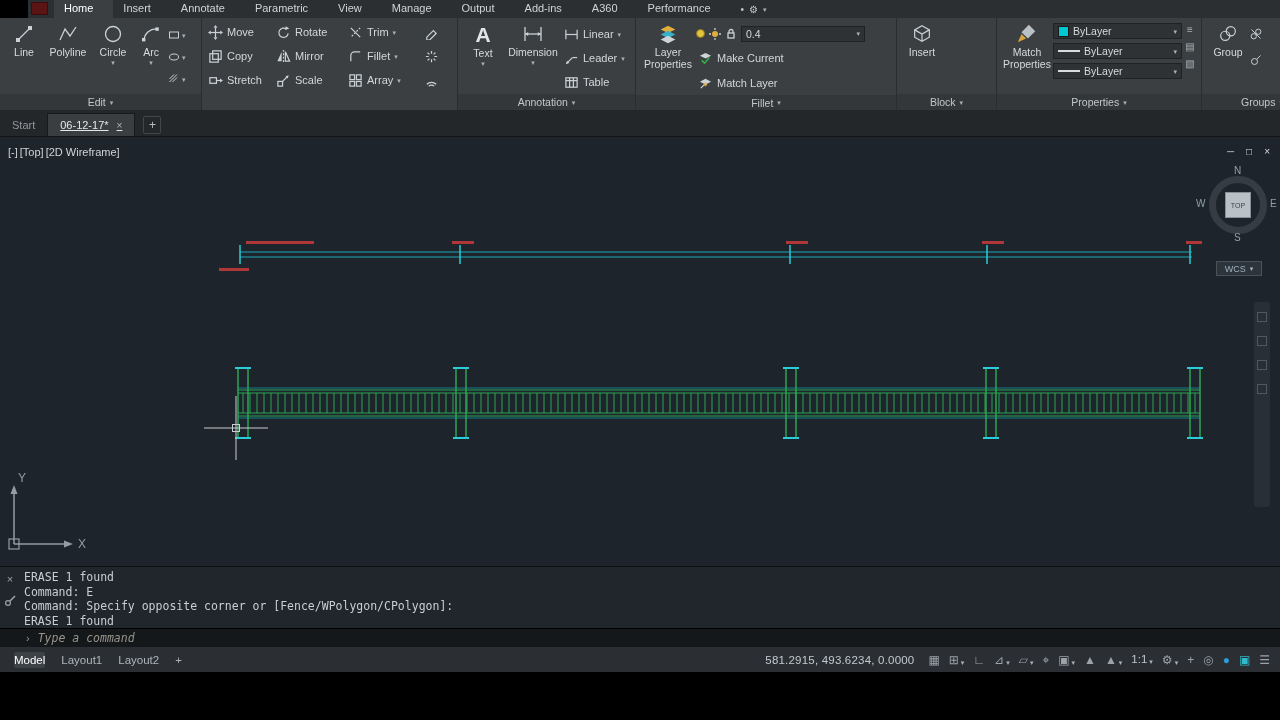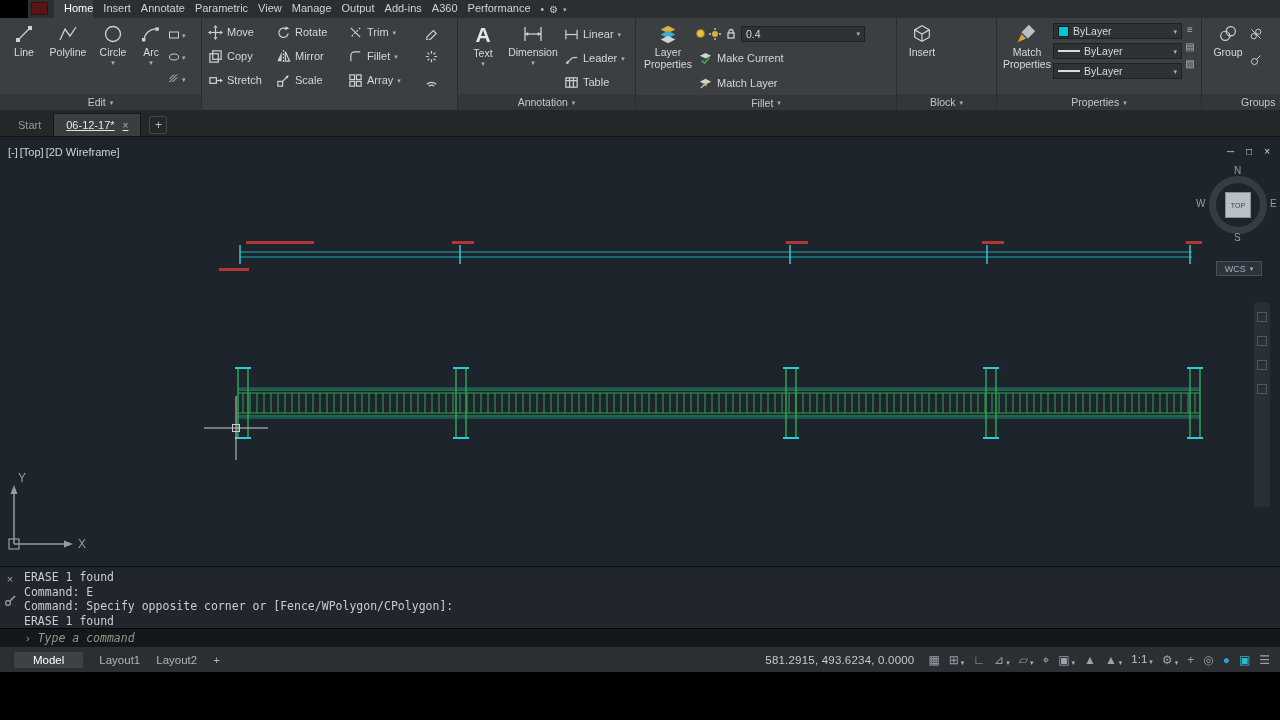--- a/index.html
+++ b/index.html
@@ -3,21 +3,21 @@
 <meta charset="utf-8">
 <style>
   *{margin:0;padding:0;box-sizing:border-box;font-family:"Liberation Sans",sans-serif;}
   html,body{width:1280px;height:720px;background:#000;overflow:hidden;}
   #stage{position:absolute;left:0;top:0;width:1280px;height:720px;background:#000;}
 
   
   .tabrow{position:absolute;left:0;top:0;width:1280px;height:18px;background:#2c2f32;display:flex;align-items:stretch;}
   .tabrow .blank{width:28px;background:#000;}
   .applogo{width:17px;height:13px;margin:2px 6px 0 3px;background:#5a1414;border:1px solid #3a0d0d;}
-  .rtab{padding:2px 0 0 10px;font-size:11px;color:#cfd3d6;white-space:nowrap;}
+  .rtab{padding:2px 20px 0 10px;font-size:11px;color:#cfd3d6;white-space:nowrap;}
   .rtab.active{background:#3b3f42;color:#ffffff;}
   .tabrow-right{display:flex;align-items:center;gap:5px;margin-left:10px;color:#c3c8cc;font-size:10px;}
 
   
   .ribbon{position:absolute;left:0;top:18px;width:1280px;height:92px;background:#3b3f42;display:flex;overflow:hidden;}
   .panel{height:92px;border-right:1px solid #2a2d2f;display:flex;flex-direction:column;flex:0 0 auto;}
   .panel-body{flex:1;display:flex;padding:2px 3px 0 4px;}
   .panel-label{height:16px;font-size:10.5px;color:#c2c7ca;display:flex;align-items:center;justify-content:center;gap:4px;background:#343739;}
   .caret{font-size:7px;color:#aab0b5;line-height:1;}
   .bigbtn{display:flex;flex-direction:column;align-items:center;padding-top:3px;gap:1px;color:#d6dadd;font-size:10.5px;flex:0 0 auto;}
@@ -32,21 +32,21 @@
   .col{display:flex;flex-direction:column;justify-content:flex-start;}
   .minirow{display:flex;align-items:center;gap:2px;height:20px;}
   .combo{display:flex;align-items:center;gap:4px;background:#2e3235;border:1px solid #1f2224;height:16px;padding:0 4px;font-size:10.5px;color:#d6dadd;}
   .combo .fill{flex:1;}
   .swatch{width:11px;height:11px;background:#00c8d2;border:1px solid #17191b;flex:0 0 auto;}
   .lnsample{width:22px;height:2px;background:#d7dbde;flex:0 0 auto;}
   .bulb{width:9px;height:9px;border-radius:50%;background:#e4c43a;border:1px solid #8a7520;}
   .prow{display:flex;align-items:center;gap:4px;height:23px;}
 
   
-  .filetabs{position:absolute;left:0;top:110px;width:1280px;height:27px;background:#24272a;display:flex;align-items:flex-end;padding-left:6px;border-bottom:1px solid #131516;}
+  .filetabs{position:absolute;left:0;top:110px;width:1280px;height:27px;background:#24272a;display:flex;align-items:flex-end;border-bottom:1px solid #131516;}
   .ftab{height:23px;display:flex;align-items:center;gap:8px;padding:0 12px;font-size:11px;color:#93989c;}
   .ftab.active{background:#3a3e41;color:#e4e7e9;border:1px solid #17191b;border-bottom:none;text-decoration:underline;}
   .ftx{font-size:10px;color:#aeb3b7;}
   .ftplus{width:18px;height:18px;margin:0 0 2px 8px;border:1px solid #43474a;color:#b7bcc0;font-size:12px;display:flex;align-items:center;justify-content:center;border-radius:2px;}
 
   
   .canvas{position:absolute;left:0;top:137px;width:1280px;height:429px;background:#1d242b;}
   .vplabel{position:absolute;left:8px;top:9px;font-size:11px;color:#d0d4d8;display:flex;gap:2px;}
   .winbtns{position:absolute;right:10px;top:9px;display:flex;gap:12px;color:#d9dde0;font-size:10px;}
   .vcube{position:absolute;left:1206px;top:33px;width:64px;height:72px;}
@@ -65,21 +65,21 @@
   .cmd-history{position:absolute;left:24px;top:3px;right:4px;}
   .cmdline{font-family:"DejaVu Sans Mono",monospace;font-size:11.5px;line-height:14.5px;color:#c9ced2;white-space:pre;}
   .cmd-inputrow{position:absolute;left:0;top:61px;width:1280px;height:19px;background:#15181b;border-top:1px solid #000;display:flex;align-items:center;padding-left:26px;gap:8px;}
   .cmd-prompt{color:#8d949a;font-size:11px;}
   .cmd-placeholder{font-family:"DejaVu Sans Mono",monospace;font-style:italic;font-size:11.5px;color:#98948a;}
 
   
   .statusbar{position:absolute;left:0;top:646px;width:1280px;height:26px;background:#2b2f33;border-top:1px solid #15181a;display:flex;align-items:center;padding:0 10px 0 14px;}
   .ltabs{display:flex;align-items:center;gap:16px;}
   .ltab{font-size:11.5px;color:#aeb4b9;}
-  .ltab.active{background:#3d4246;color:#ffffff;padding:2px 19px;border-radius:2px;}
+  .ltab.active{background:#3d4246;color:#ffffff;padding:2px 0;border-radius:2px;}
   .coords{margin-left:auto;font-size:11.5px;color:#c3c9ce;letter-spacing:.2px;margin-right:14px;}
   .sicons{display:flex;align-items:center;gap:9px;}
   .sicon{display:inline-flex;align-items:flex-end;gap:2px;color:#9ba2a9;font-size:12px;line-height:1;}
   .sicon .g{line-height:1;}
   .sicon.stext .g{font-size:11.5px;color:#c0c6cb;}
 </style>
 </head>
 <body>
 
 <div id="stage">

